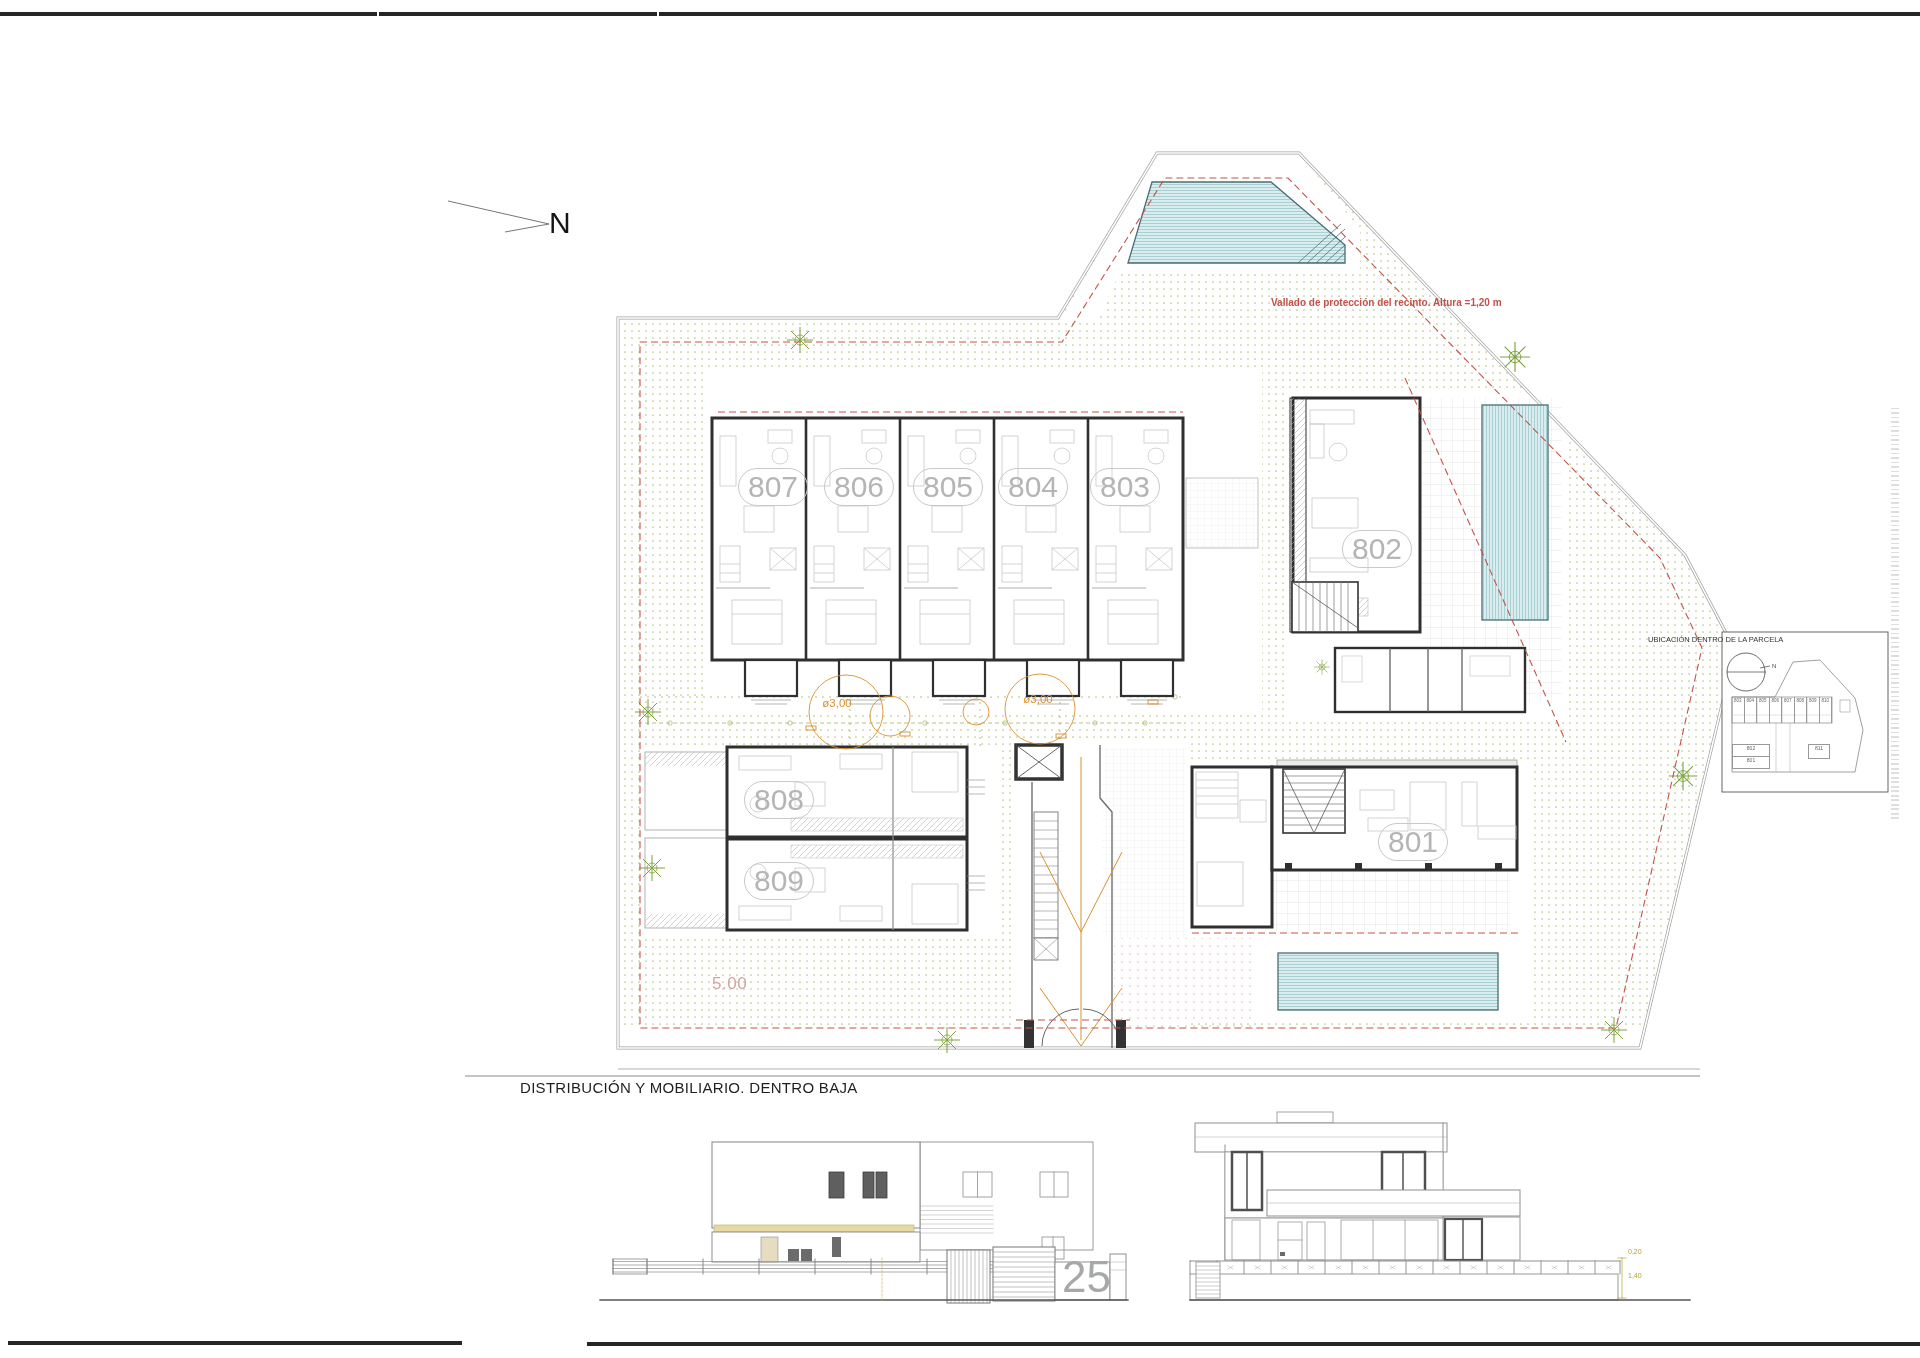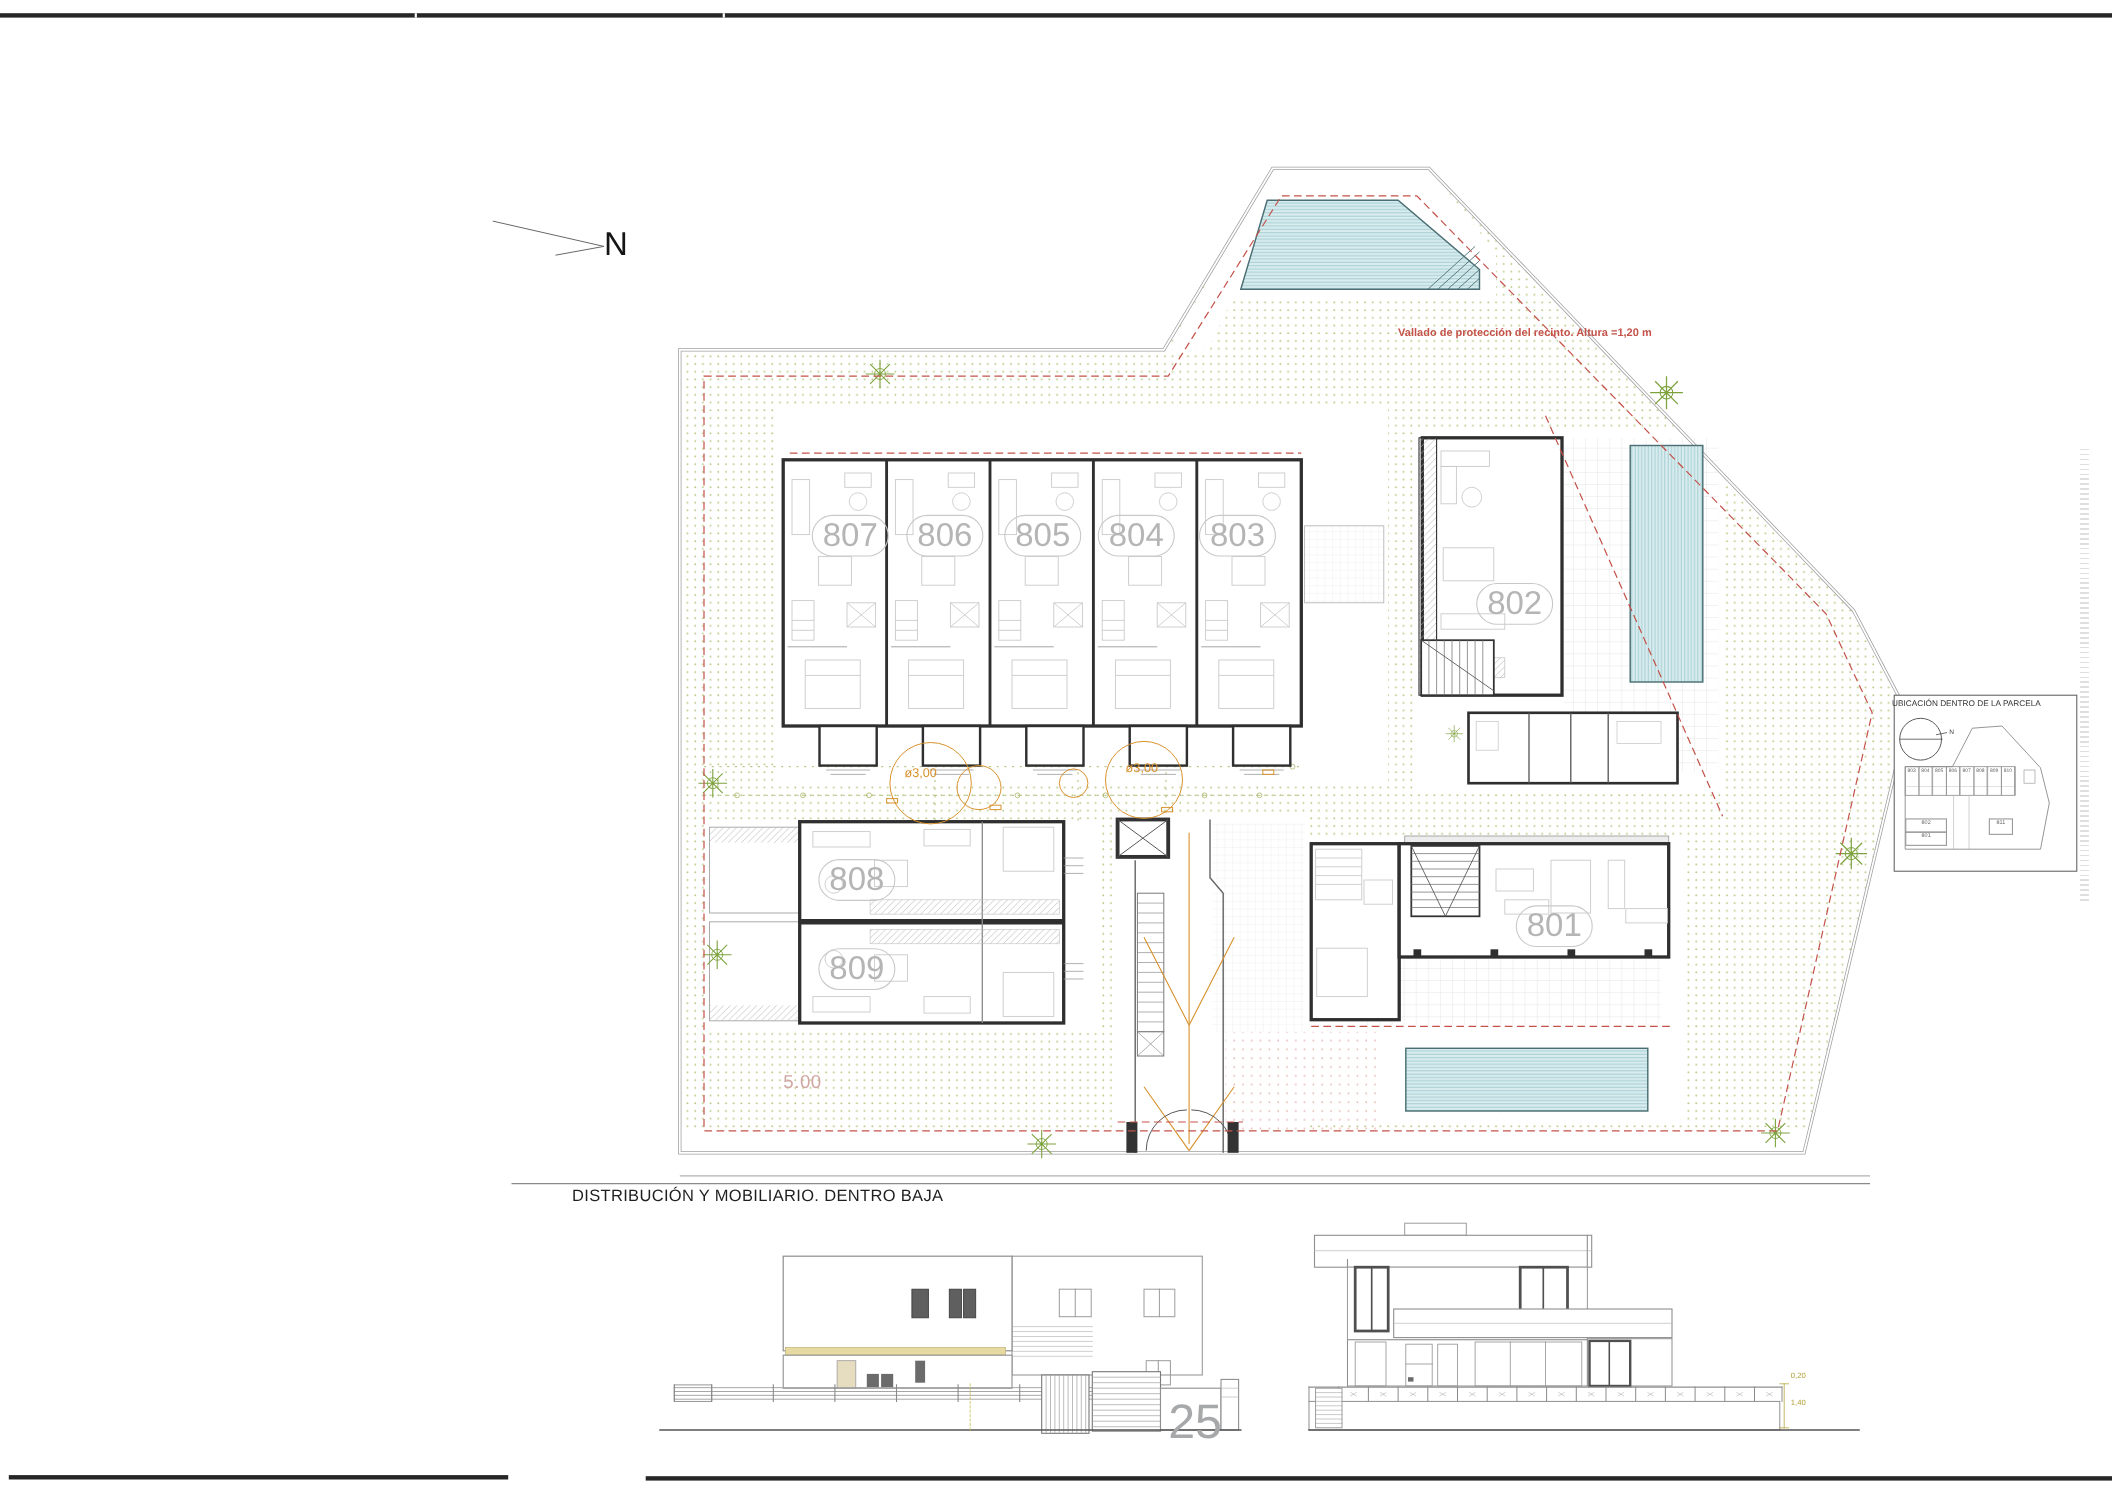--- a/index.html
+++ b/index.html
@@ -15,21 +15,21 @@
   .tree-dim{font-size:11.5px;color:#d8912c;white-space:nowrap;text-align:center;}
   .dim5{font-size:17px;color:#cfa6a2;letter-spacing:.5px;}
   .legend-title{font-size:7.5px;color:#333;white-space:nowrap;}
   .legend-n{font-size:6px;color:#444;}
   .mini-row{display:flex;width:100px;height:26px;}
   .mini-row span{flex:1;border-right:.5px solid #999;font-size:4.5px;color:#666;
                  text-align:center;padding-top:1px;overflow:hidden;}
   .mini-cell{font-size:5px;color:#666;border:.5px solid #999;display:block;
              text-align:center;overflow:hidden;}
   .sheet-title{font-size:15px;color:#1f1f1f;letter-spacing:.3px;white-space:nowrap;}
-  .house-num{font-size:44px;color:#a7a8aa;margin-top:16px;}
+  .house-num{font-size:44px;color:#a7a8aa;}
   .ydim{font-size:7px;color:#b3a23a;white-space:nowrap;}
   .fineprint{width:8px;background:repeating-linear-gradient(to bottom,#c4c4c4 0 1.5px,transparent 1.5px 4.5px);
              opacity:.55;}
   svg{position:absolute;left:0;top:0;}
 </style>
 </head>
 <body>
 
 <div id="sheet">
 
@@ -390,21 +390,21 @@
 <div class="bubble" style="left:948px;top:487px">805</div>
 <div class="bubble" style="left:1033px;top:487px">804</div>
 <div class="bubble" style="left:1125px;top:487px">803</div>
 <div class="bubble" style="left:1377px;top:549px">802</div>
 <div class="bubble" style="left:779px;top:800px">808</div>
 <div class="bubble" style="left:779px;top:881px">809</div>
 <div class="bubble" style="left:1413px;top:842px">801</div>
 
 <div class="abs dim5" style="left:712px;top:974px">5.00</div>
 
-<div class="abs legend-title" style="left:1720px;top:635px">UBICACIÓN DENTRO DE LA PARCELA</div>
+<div class="abs legend-title" style="left:1648px;top:635px">UBICACIÓN DENTRO DE LA PARCELA</div>
 <div class="abs legend-n" style="left:1772px;top:663px">N</div>
 
 <div class="abs mini-row" style="left:1732px;top:697px">
   <span>803</span>
   <span>804</span>
   <span>805</span>
   <span>806</span>
   <span>807</span>
   <span>808</span>
   <span>809</span>

